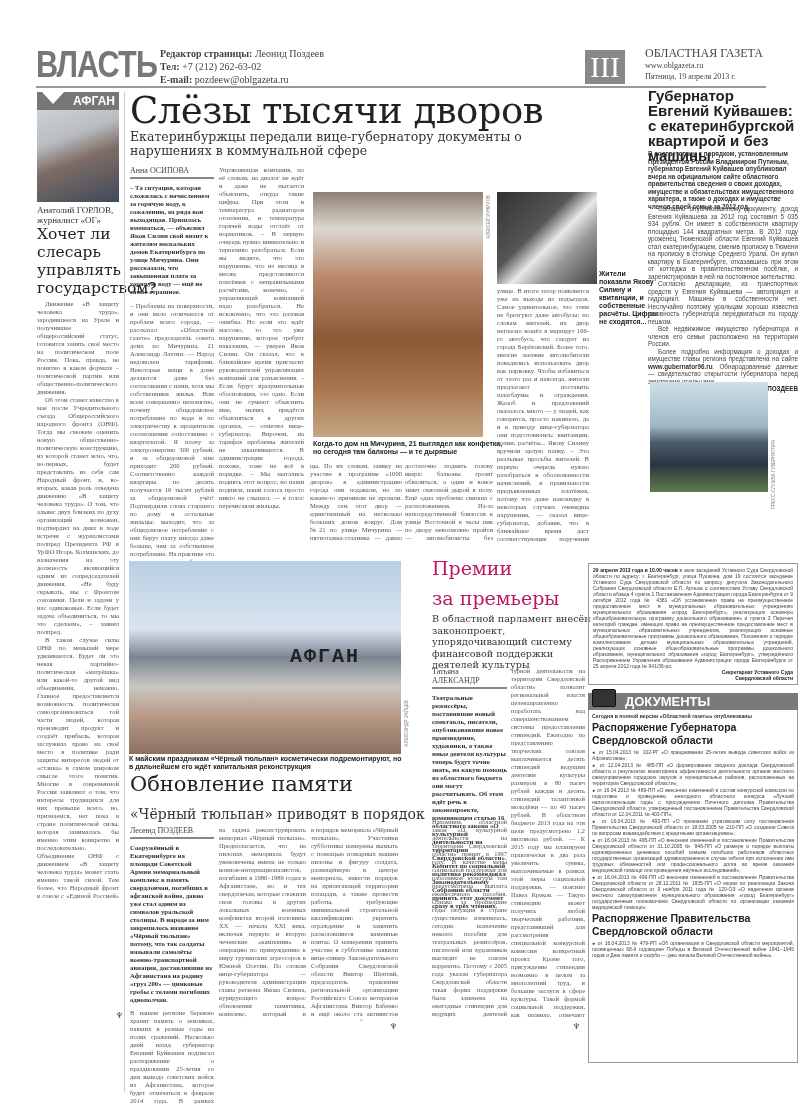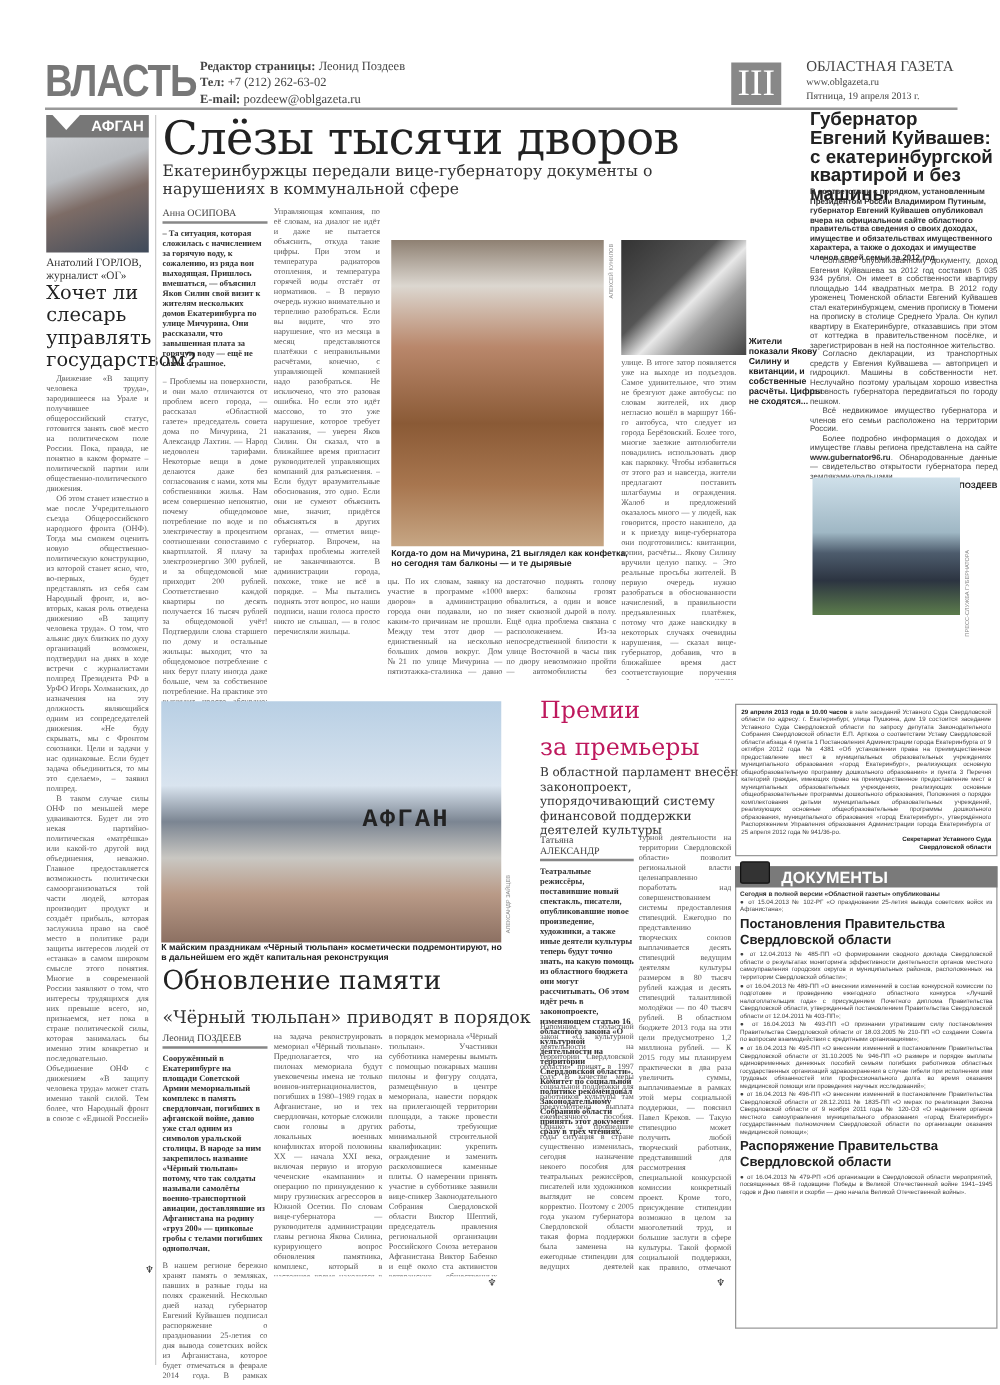--- a/index.html
+++ b/index.html
@@ -165,22 +165,22 @@
   <div class="sign">Секретариат Уставного Суда</div>
   <div class="sign">Свердловской области</div>
 </div>
 
 <div class="abs docs-box"></div>
 <div class="abs docs-banner"></div>
 <div class="abs docs-icon"></div>
 <div class="abs docs-label">ДОКУМЕНТЫ</div>
 <div class="abs docs-content">
   <div class="intro">Сегодня в полной версии «Областной газеты» опубликованы</div>
+  <h4>Распоряжение Губернатора Свердловской области</h4>
   <div class="it">от 15.04.2013 № 102-РГ «О праздновании 25-летия вывода советских войск из Афганистана»;</div>
-  <h4>Постановления Правительства Свердловской области</h4>
   <div class="it">от 12.04.2013 № 485-ПП «О формировании сводного доклада Свердловской области о результатах мониторинга эффективности деятельности органов местного самоуправления городских округов и муниципальных районов, расположенных на территории Свердловской области»;</div>
   <div class="it">от 16.04.2013 № 489-ПП «О внесении изменений в состав конкурсной комиссии по подготовке и проведению ежегодного областного конкурса «Лучший налогоплательщик года» с присуждением Почетного диплома Правительства Свердловской области, утвержденный постановлением Правительства Свердловской области от 12.04.2011 № 403-ПП»;</div>
   <div class="it">от 16.04.2013 № 493-ПП «О признании утратившим силу постановления Правительства Свердловской области от 18.03.2005 № 210-ПП «О создании Совета по вопросам взаимодействия с кредитными организациями»;</div>
   <div class="it">от 16.04.2013 № 495-ПП «О внесении изменений в постановление Правительства Свердловской области от 31.10.2005 № 946-ПП «О размере и порядке выплаты единовременных денежных пособий семьям погибших работников областных государственных организаций здравоохранения в случае гибели при исполнении ими трудовых обязанностей или профессионального долга во время оказания медицинской помощи или проведения научных исследований»;</div>
   <div class="it">от 16.04.2013 № 496-ПП «О внесении изменений в постановление Правительства Свердловской области от 28.12.2011 № 1835-ПП «О мерах по реализации Закона Свердловской области от 9 ноября 2011 года № 120-ОЗ «О наделении органов местного самоуправления муниципального образования «город Екатеринбург» государственным полномочием Свердловской области по организации оказания медицинской помощи»;</div>
   <h4>Распоряжение Правительства Свердловской области</h4>
   <div class="it">от 16.04.2013 № 479-РП «Об организации в Свердловской области мероприятий, посвященных 68-й годовщине Победы в Великой Отечественной войне 1941–1945 годов и Дню памяти и скорби — дню начала Великой Отечественной войны».</div>
 </div>
 
 </body></html>

